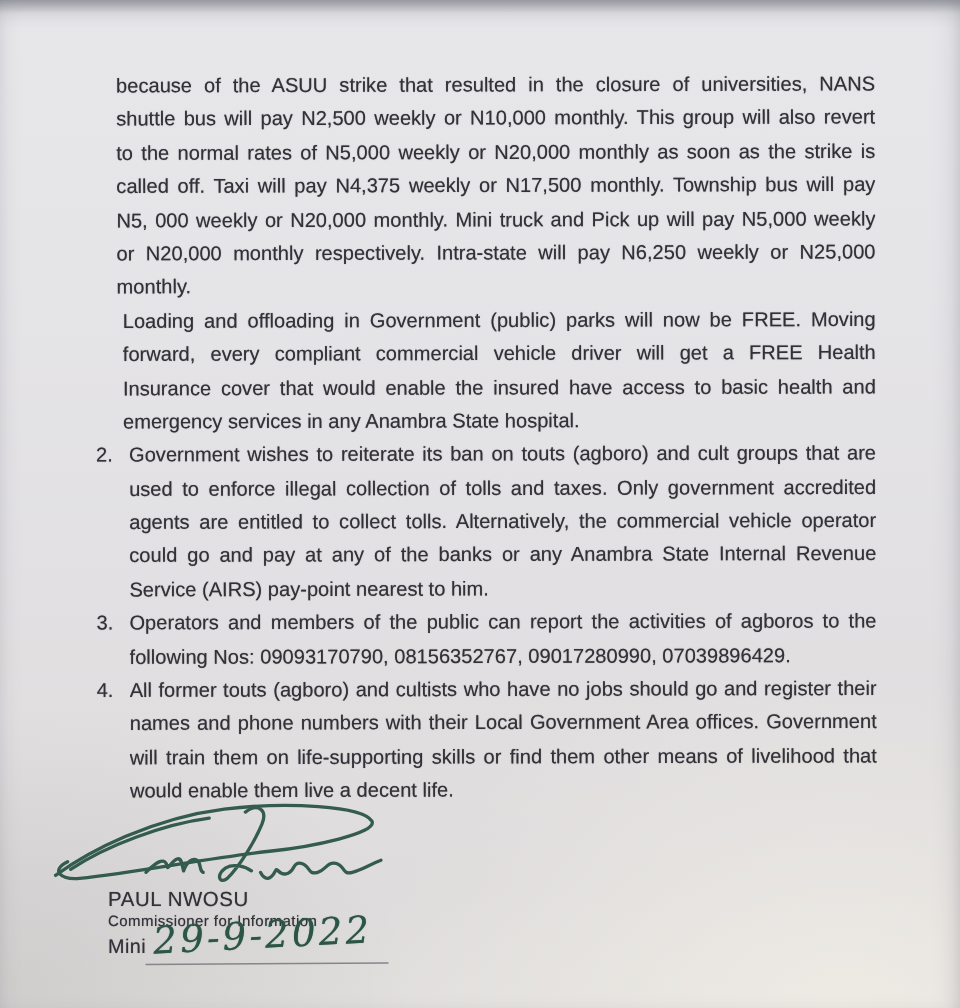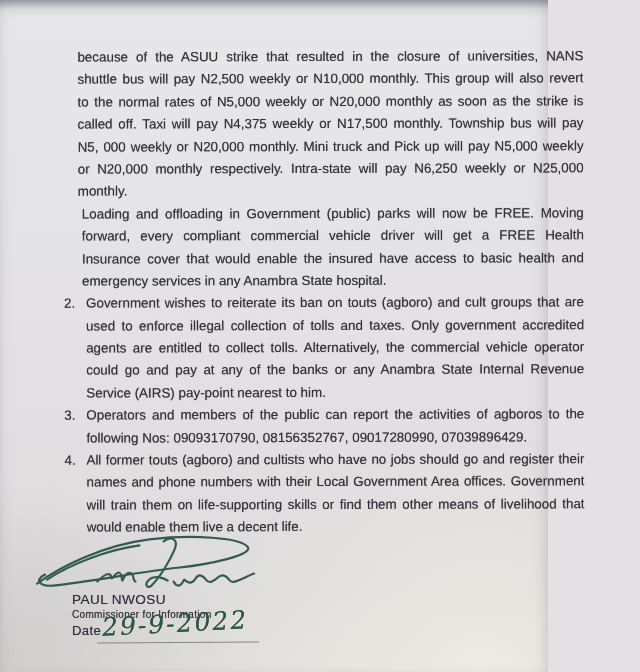--- a/index.html
+++ b/index.html
@@ -11,21 +11,21 @@
     background: #e3e1e3;
     font-family: "Liberation Sans", "DejaVu Sans", sans-serif;
   }
   :root {
     --ink: #313137;
     --sig: #2b5547;
     --paper: #e3e1e3;
   }
   .photo {
     position: relative;
-    width: 548px;
+    width: 640px;
     height: 672px;
     background:
       radial-gradient(120% 80% at 88% 100%, rgba(240,237,230,0.85) 0%, rgba(240,237,230,0) 42%),
       radial-gradient(90% 60% at 2% 98%, rgba(150,148,150,0.22) 0%, rgba(150,148,150,0) 45%),
       linear-gradient(180deg, #dcdce1 0%, #e7e6e9 3%, #e5e4e7 28%, #e2e0e2 58%, #dedcdc 88%, #e1dfdd 100%);
     box-shadow:
       inset -10px 0 16px -10px rgba(110,110,118,0.35),
       inset 10px 0 16px -12px rgba(110,110,118,0.22),
       inset 0 12px 14px -12px rgba(70,70,82,0.6);
   }
@@ -175,18 +175,18 @@
     <path d="M 6 50 C 28 34, 70 12, 118 6 C 160 1, 210 4, 216 14 C 220 22, 176 31, 148 34 C 110 38, 60 48, 22 52 C 10 53, 2 47, 14 41"></path>
     <path d="M 16 46 C 40 30, 78 16, 108 12"></path>
     <path d="M 66 48 C 74 40, 79 38, 80 44 C 80.5 47, 83 40, 87 39 C 90 38.5, 90 44, 91 47 C 93 41, 97 38, 100 40 C 103 42, 101 47, 104 48"></path>
     <path d="M 132 8 C 140 2, 147 6, 143 16 C 138 28, 128 44, 120 52 C 115 56, 112 50, 119 45 C 124 42, 132 44, 136 47"></path>
     <path d="M 142 48 C 145 54, 149 53, 152 47 C 153 44, 154 50, 159 49 C 165 48, 163 41, 169 42 C 175 43, 173 50, 180 48 C 186 46, 186 41, 192 42 C 198 43, 196 50, 203 48 C 210 46, 214 43, 222 40"></path>
   </svg>
 
   <div class="sig-printed">
     <div class="sig-name">PAUL NWOSU</div>
     <div class="sig-title">Commissioner for Information</div>
-    <div class="sig-date-label">Date</div>
+    <div class="sig-date-label">Mini</div>
   </div>
 
   <div class="sig-date-underline"></div>
   <div class="sig-date-value">29-9-2022</div>
 </div>
 
 </body></html>

